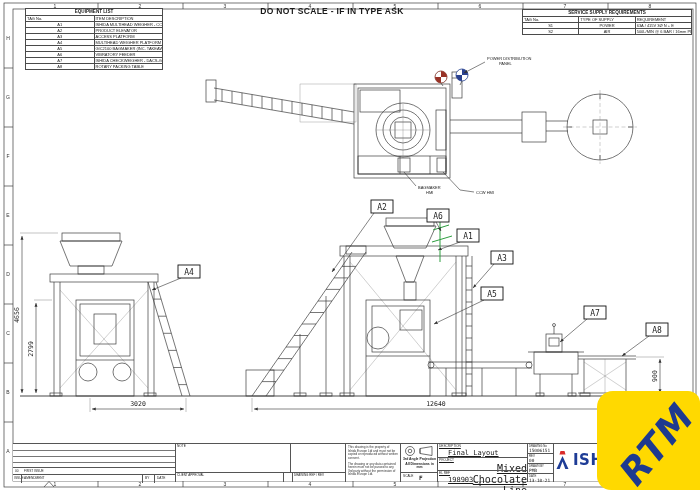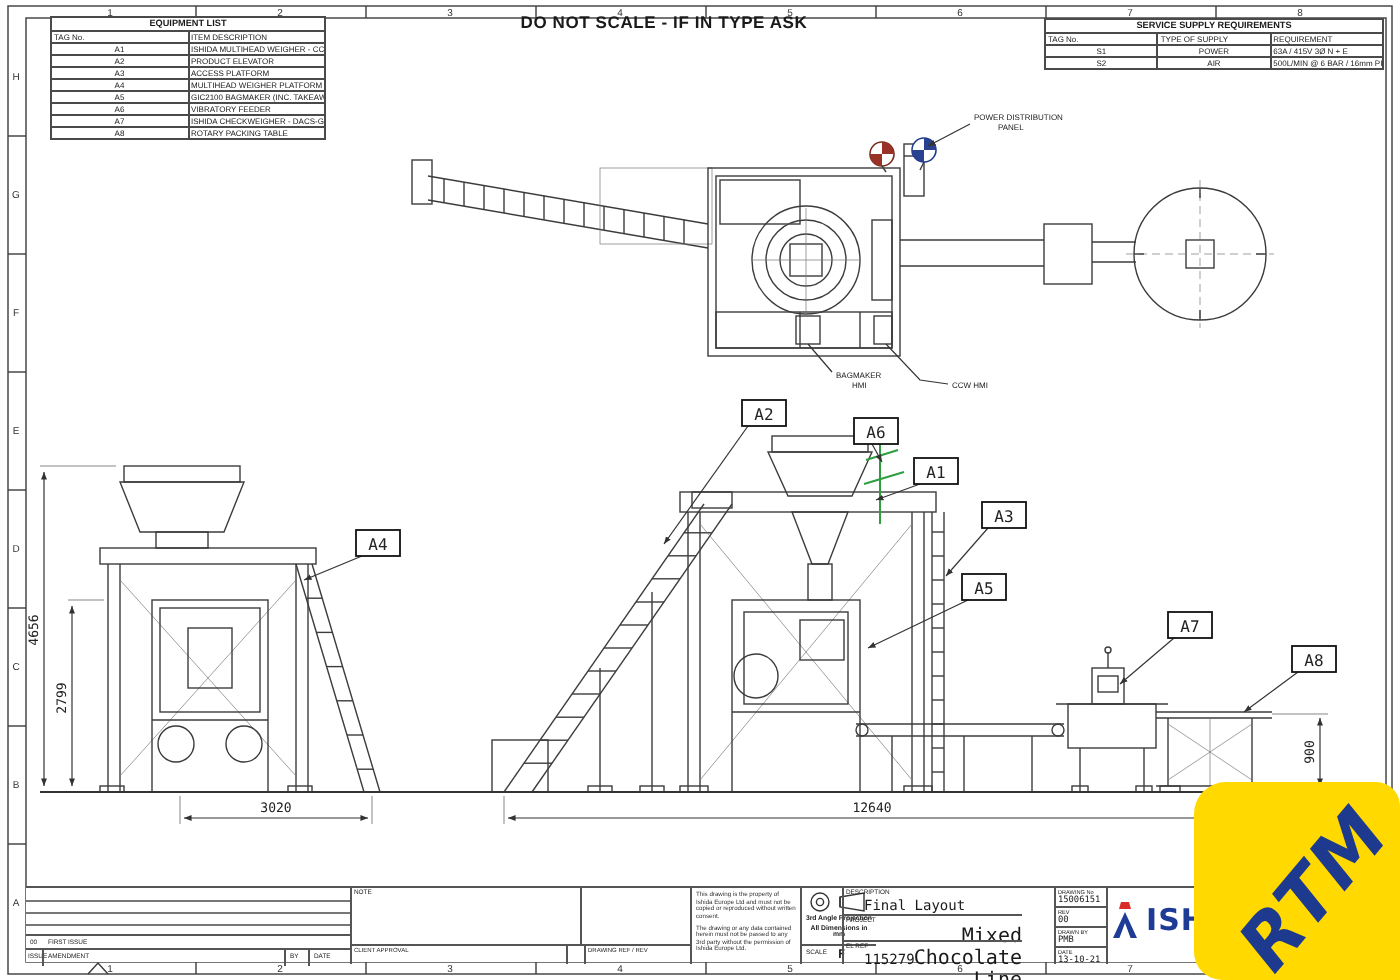--- a/index.html
+++ b/index.html
@@ -468,32 +468,32 @@
       <line x1="18" y1="3.5" x2="18" y2="8.5" stroke="#333" stroke-width=".7"></line>
     </svg>
     <div class="lbl" style="text-align:center;font-size:3.4px;font-weight:bold;">3rd Angle Projection</div>
     <div class="lbl" style="text-align:center;font-size:3.4px;font-weight:bold;">All Dimensions in mm</div>
     <div style="position:absolute;left:0;top:28px;width:37px;height:10px;border-top:1px solid #555;">
       <span class="lbl" style="position:absolute;left:1px;top:1px;">SCALE</span>
       <span class="val" style="position:absolute;left:18px;top:1px;font-size:6px;font-weight:bold;">F</span>
     </div>
   </div>
 
-  <div class="tb" style="left:408px;top:0;width:90px;height:38px;">
+  <div class="tb" style="left:424px;top:0;width:90px;height:38px;text-decoration:underline;">
     <div style="position:relative;height:13px;">
       <div class="lbl">DESCRIPTION</div>
       <div class="val" style="font-size:7px;padding-left:10px;">Final Layout</div>
     </div>
     <div style="position:relative;height:12px;border-top:1px solid #555;">
       <div class="lbl">PROJECT</div>
       <div class="val" style="font-size:10px;padding-left:6px;text-align:right;">Mixed Chocolate Line</div>
     </div>
     <div style="position:relative;height:13px;border-top:1px solid #555;">
       <div class="lbl">EL REF</div>
-      <div class="val" style="font-size:7px;padding-left:10px;">115279</div>
+      <div class="val" style="font-size:7px;padding-left:10px;">198903</div>
     </div>
   </div>
 
   <div class="tb" style="left:514px;top:0;width:26px;height:38px;">
     <div style="height:9px;">
       <div class="lbl" style="font-size:2.8px;">DRAWING No</div>
       <div class="val" style="font-size:4.4px;padding-left:1px;">15006151</div>
     </div>
     <div style="height:9px;border-top:1px solid #555;">
       <div class="lbl" style="font-size:2.8px;">REV</div>

